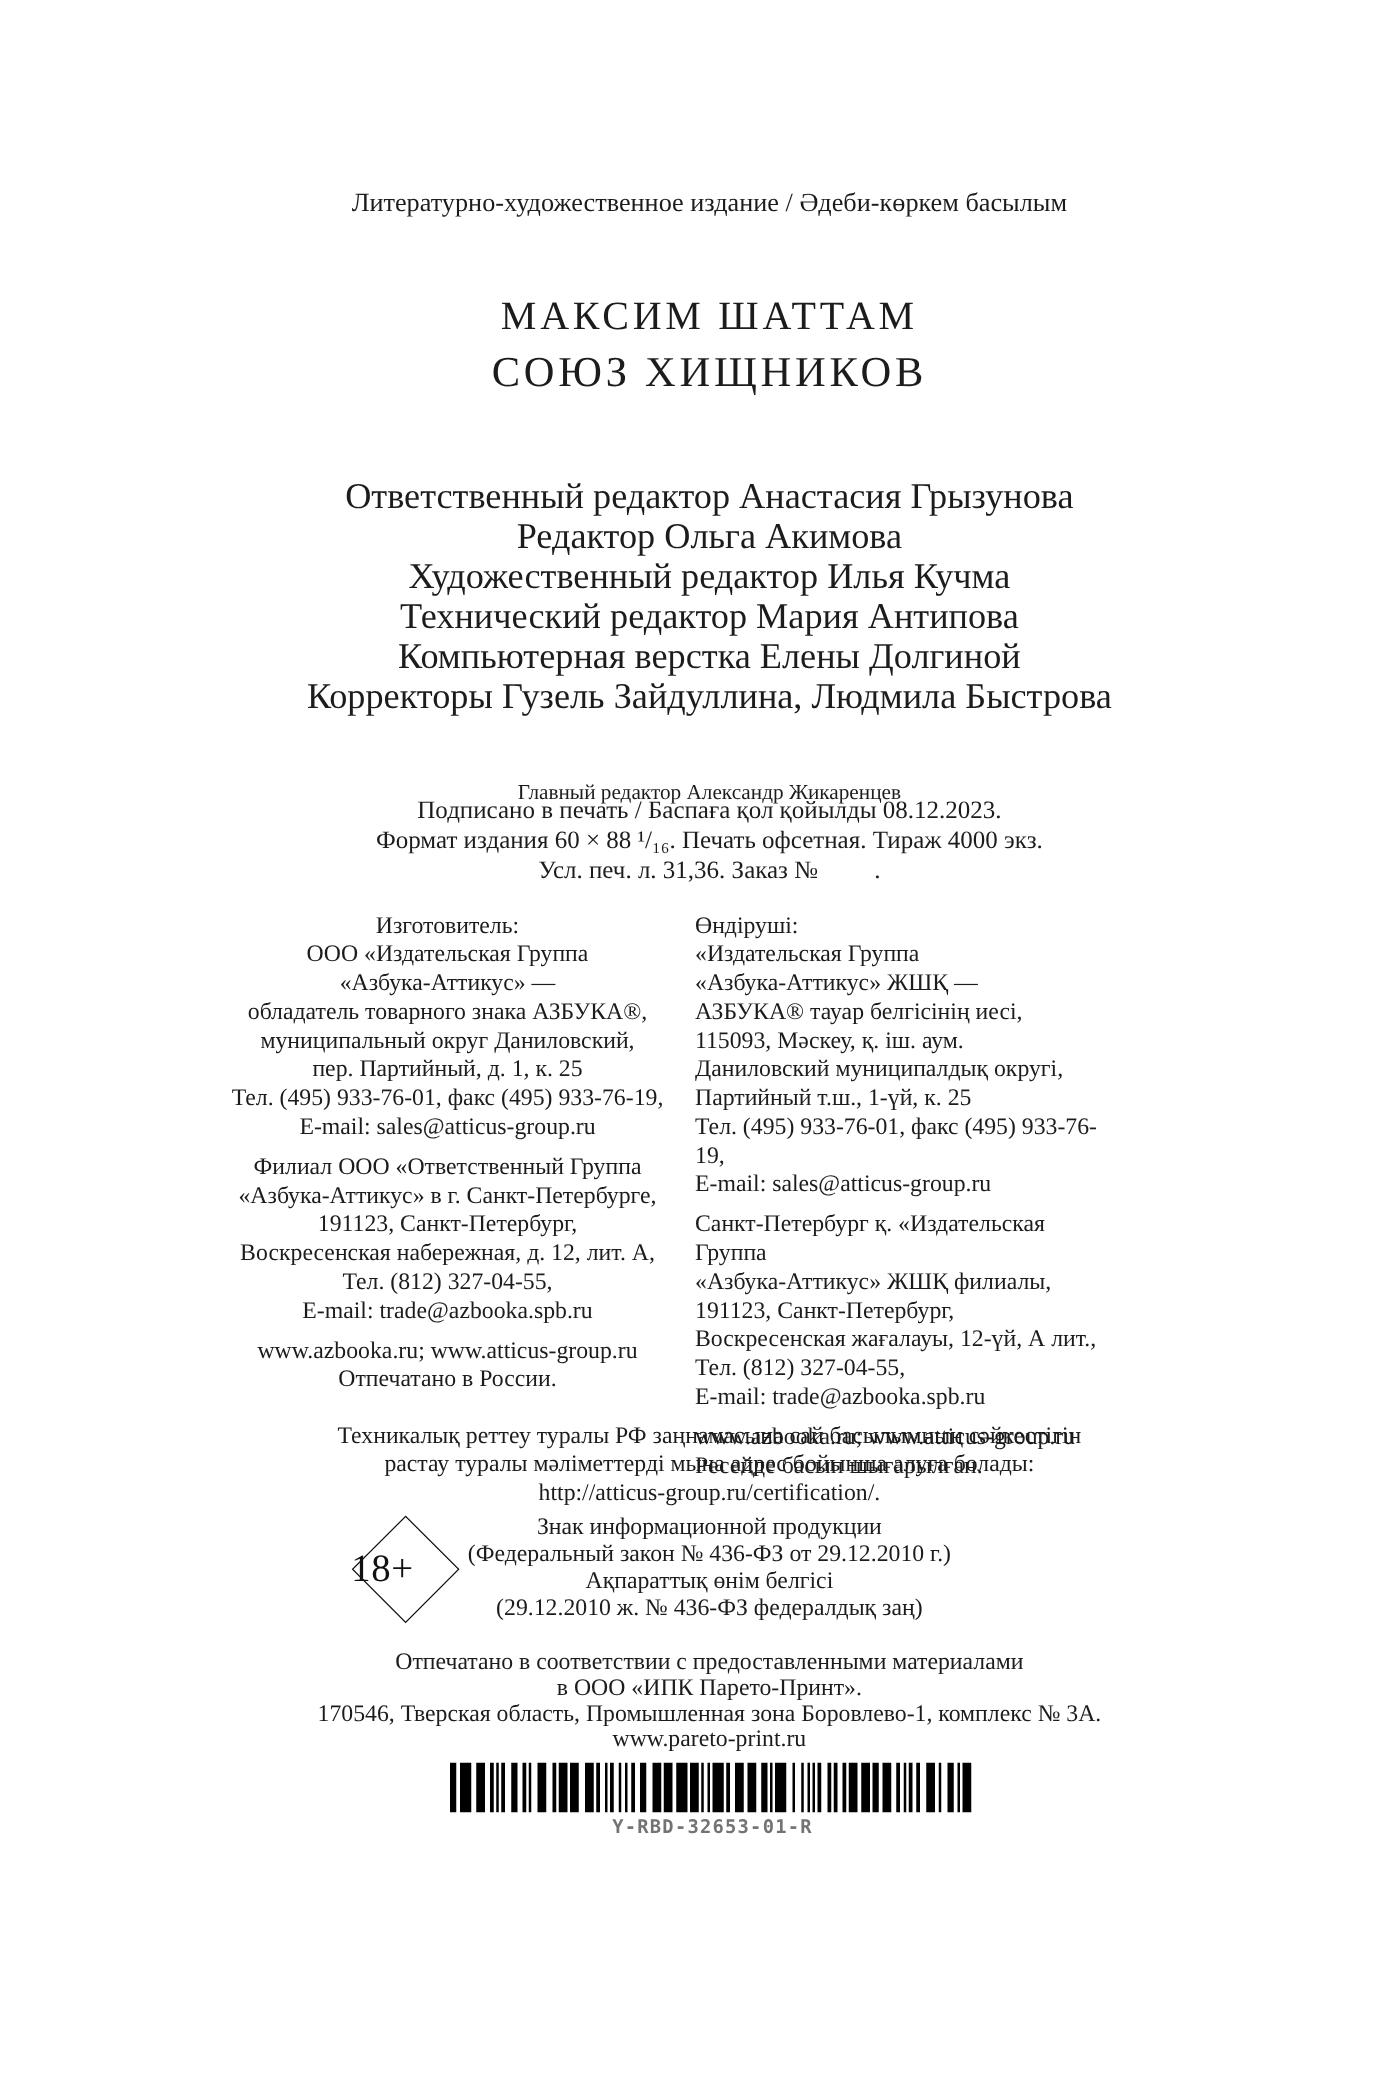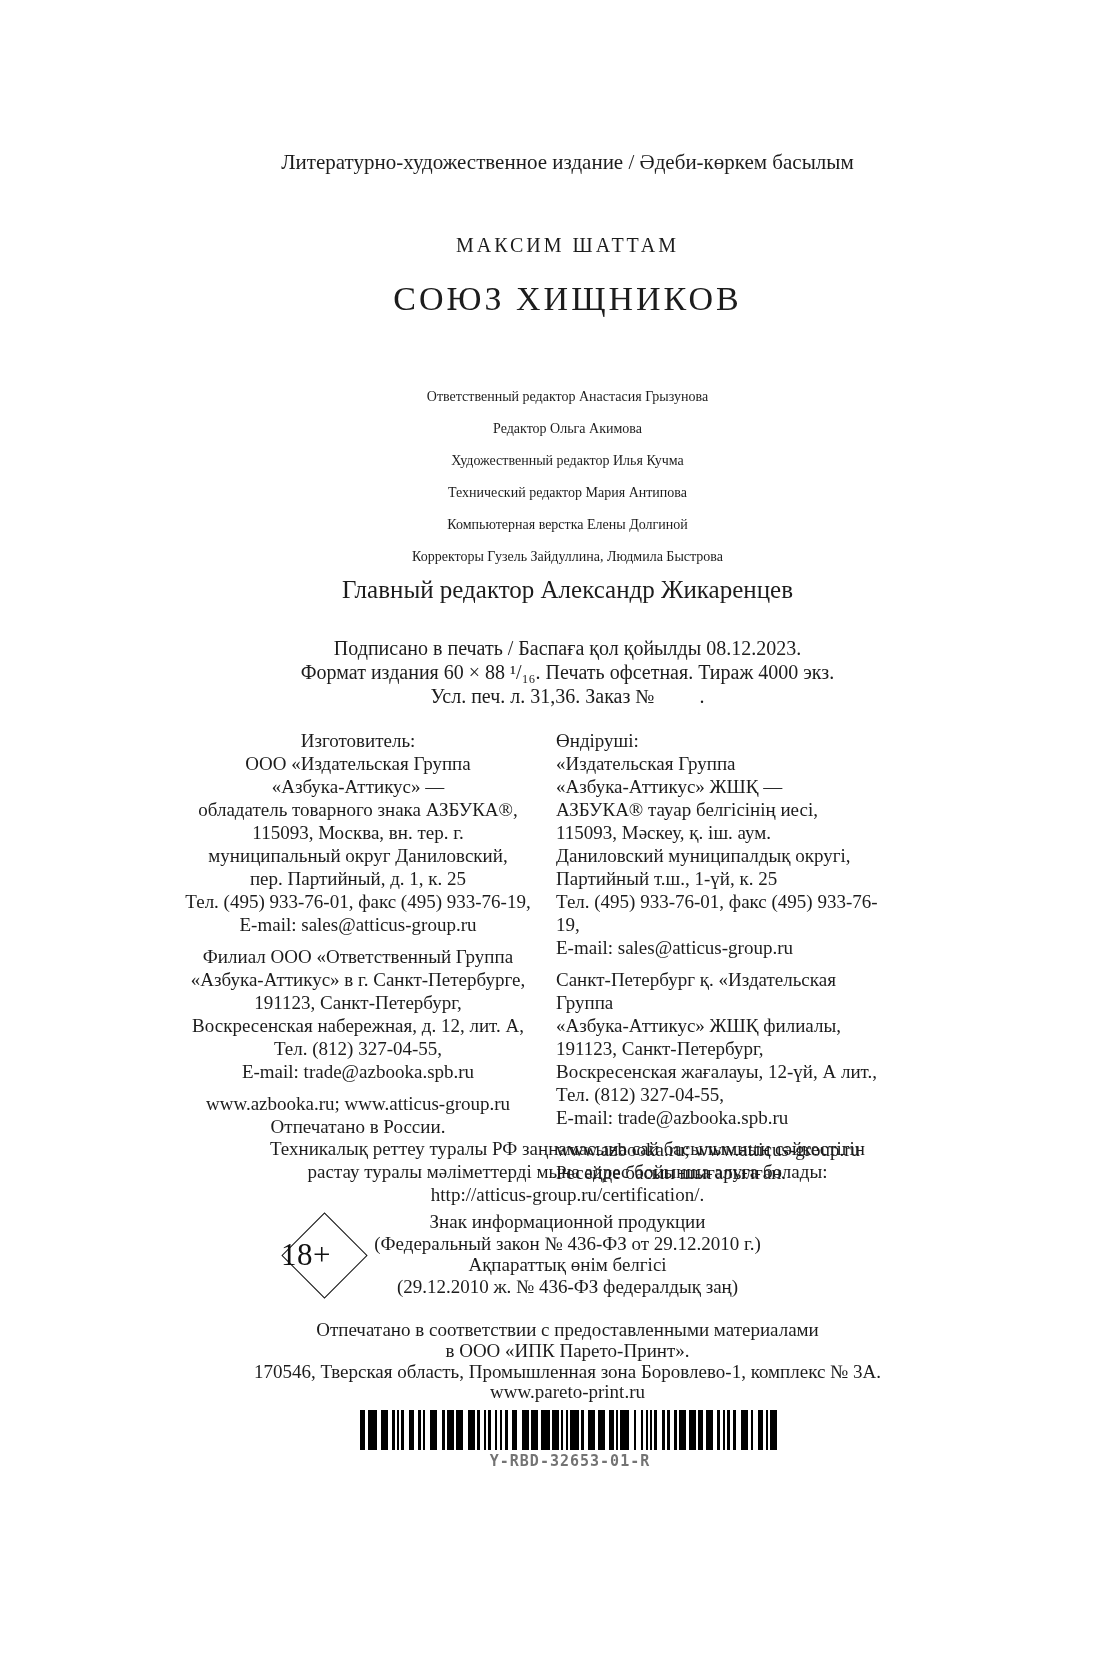--- a/index.html
+++ b/index.html
@@ -8,25 +8,25 @@
     width:1100px; height:1669px;
     background:#ffffff;
     font-family:"Liberation Serif","DejaVu Serif",serif;
     color:#1c1c1c;
     overflow:hidden;
   }
   .abs { position:absolute; left:0; right:0; }
   .centered { text-align:center;padding-left:35px; }
 
   .edition-line { top:150px; font-size:21px; }
-  .author      { top:234px; font-size:20px; letter-spacing:3px; }
+  .author      { top:234px; font-size:32px; letter-spacing:3px; }
   .title       { top:280px; font-size:34px; letter-spacing:3px; }
 
-  .staff { top:381px; font-size:14px; line-height:32px; }
-  .chief { top:576px; font-size:25px; }
+  .staff { top:381px; font-size:29px; line-height:32px; }
+  .chief { top:624px; font-size:17px; }
 
   .print-info { top:636px; font-size:20px; line-height:24px; }
 
   .cols {
     position:absolute; top:729px; left:180px; width:712px;
     display:flex; gap:20px;
     font-size:19px; line-height:23px;
   }
   .col-left  { width:356px; text-align:center; }
   .col-right { width:336px; text-align:left; }
@@ -80,21 +80,20 @@
       <div>Усл. печ. л. 31,36. Заказ №&nbsp;&nbsp;&nbsp;&nbsp;&nbsp;&nbsp;&nbsp;&nbsp;&nbsp;.</div>
     </div>
 
   <div class="cols">
     <div class="col-left">
       <div class="para">
           <div>Изготовитель:</div>
           <div>ООО «Издательская Группа</div>
           <div>«Азбука-Аттикус» —</div>
           <div>обладатель товарного знака АЗБУКА®,</div>
-          <div>115093, Москва, вн. тер. г.</div>
           <div>муниципальный округ Даниловский,</div>
           <div>пер. Партийный, д. 1, к. 25</div>
           <div>Тел. (495) 933-76-01, факс (495) 933-76-19,</div>
           <div>E-mail: sales@atticus-group.ru</div>
         </div>
       <div class="para">
           <div>Филиал ООО «Ответственный Группа</div>
           <div>«Азбука-Аттикус» в г. Санкт-Петербурге,</div>
           <div>191123, Санкт-Петербург,</div>
           <div>Воскресенская набережная, д. 12, лит. А,</div>

